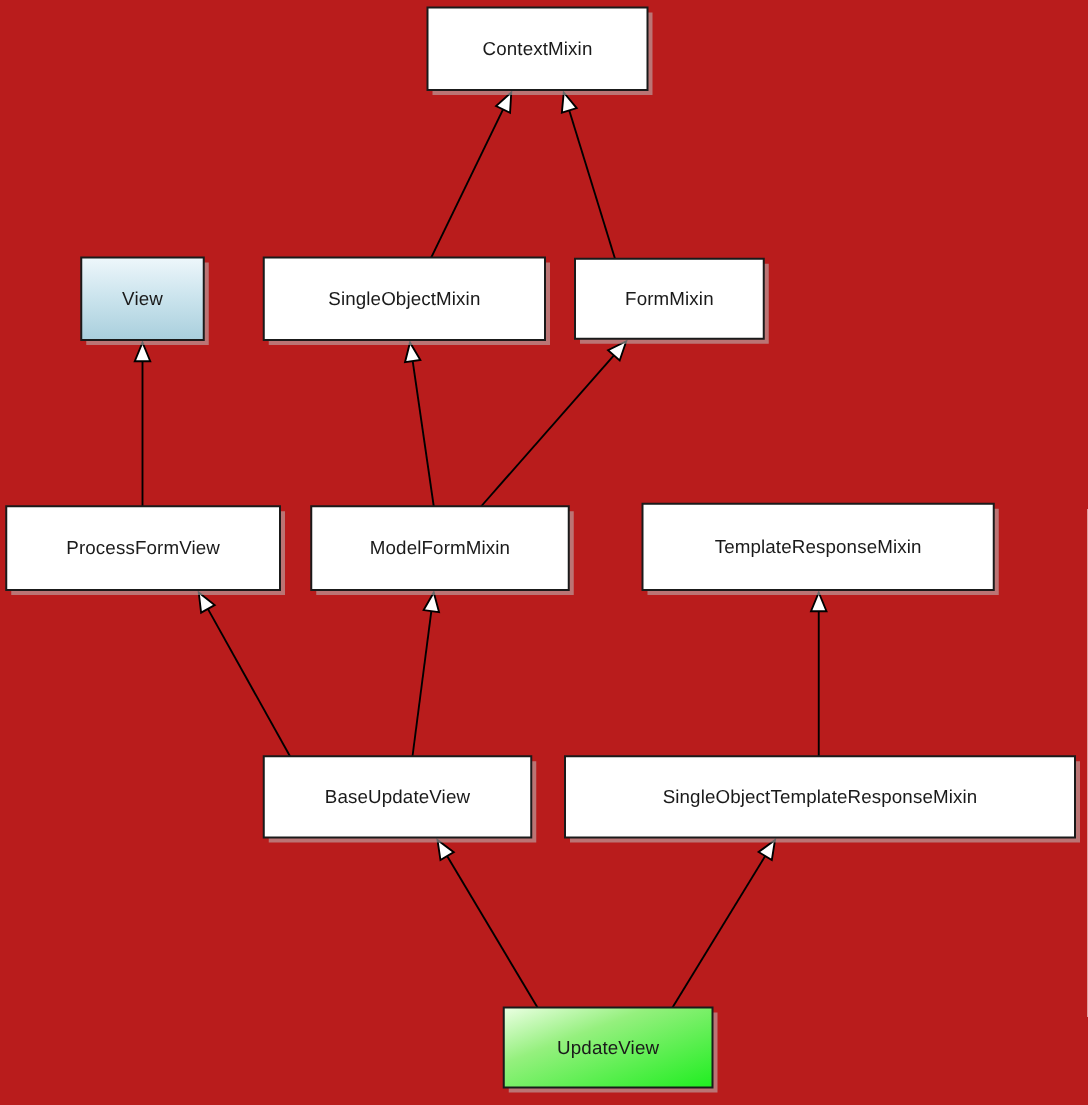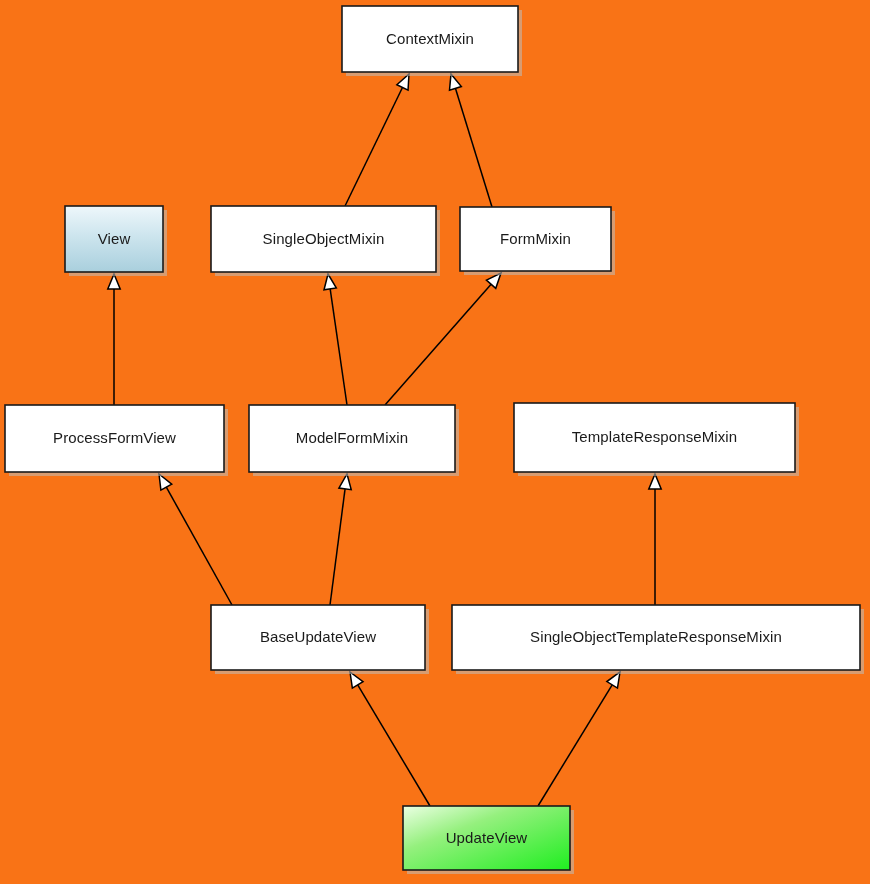--- a/index.html
+++ b/index.html
@@ -10,21 +10,21 @@
   body {
     width: 870px;
     height: 884px;
     overflow: hidden;
     font-family: "Liberation Sans", sans-serif;
   }
   #diagram-root {
     position: relative;
     width: 870px;
     height: 884px;
-    background: #f97316;
+    background: #b91c1c;
   }
   svg#uml-canvas {
     position: absolute;
     top: 0;
     left: 0;
     width: 870px;
     height: 884px;
     display: block;
   }
   .node-label {

